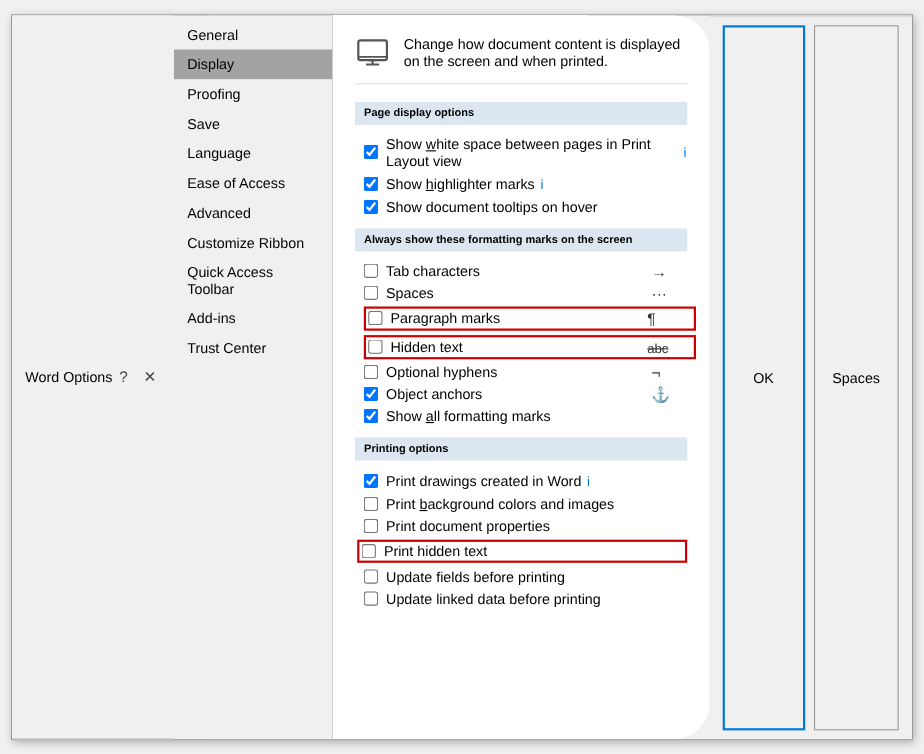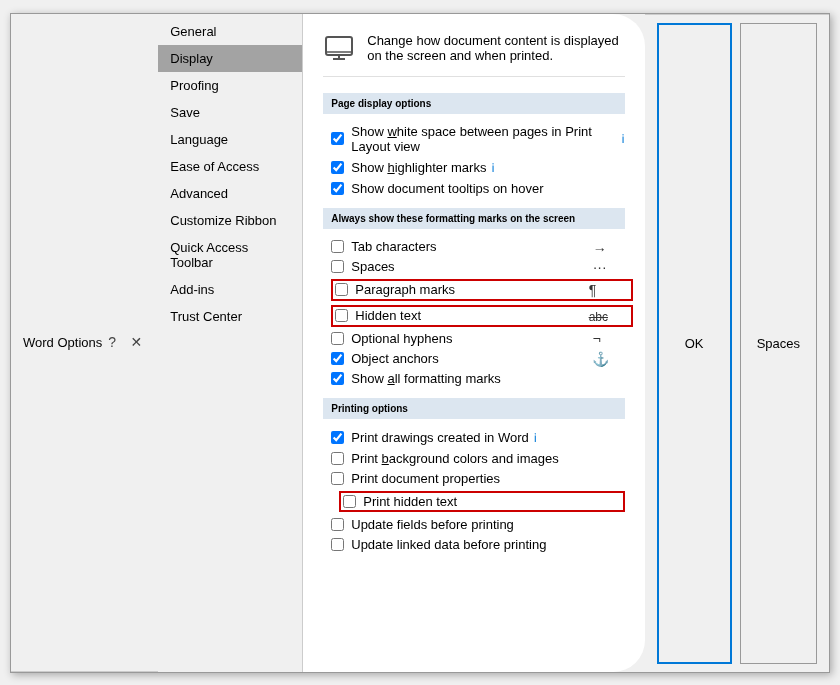--- a/index.html
+++ b/index.html
@@ -174,21 +174,21 @@
     }
     .highlighted-row .formatting-symbol {
       width: 40px;
       font-size: 14px;
       color: #333;
     }
     .print-highlighted {
       border: 2px solid #cc0000;
       display: flex;
       align-items: center;
-      margin: 5px 0 5px 16px;
+      margin: 5px 0 5px 2px;
       padding: 1px 2px;
     }
     .print-highlighted input[type="checkbox"] {
       margin-right: 7px;
       width: 13px;
       height: 13px;
     }
     .dialog-footer {
       background: #f0f0f0;
       border-top: 1px solid #ccc;

